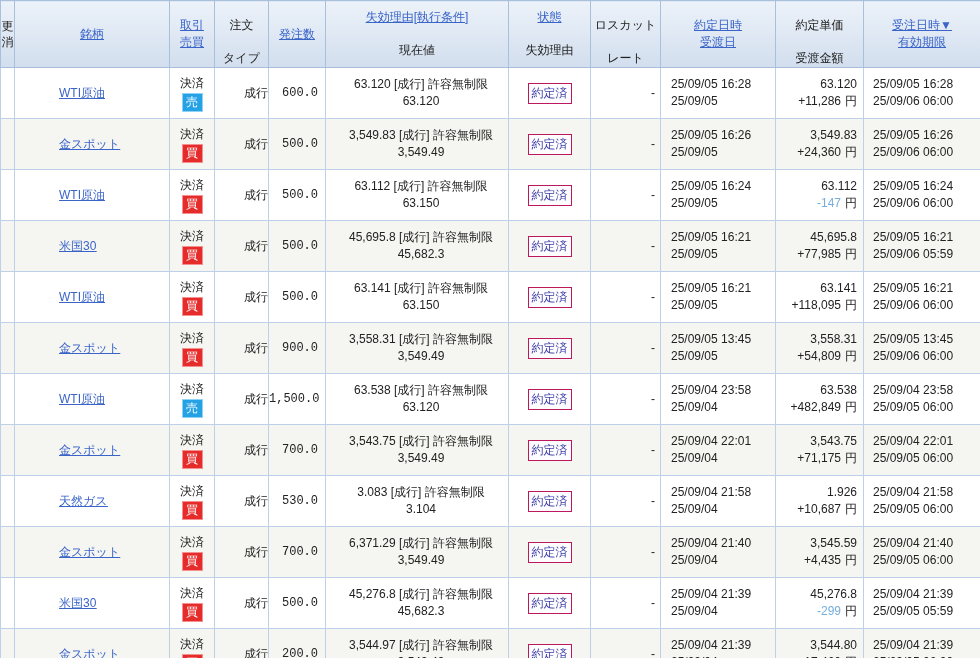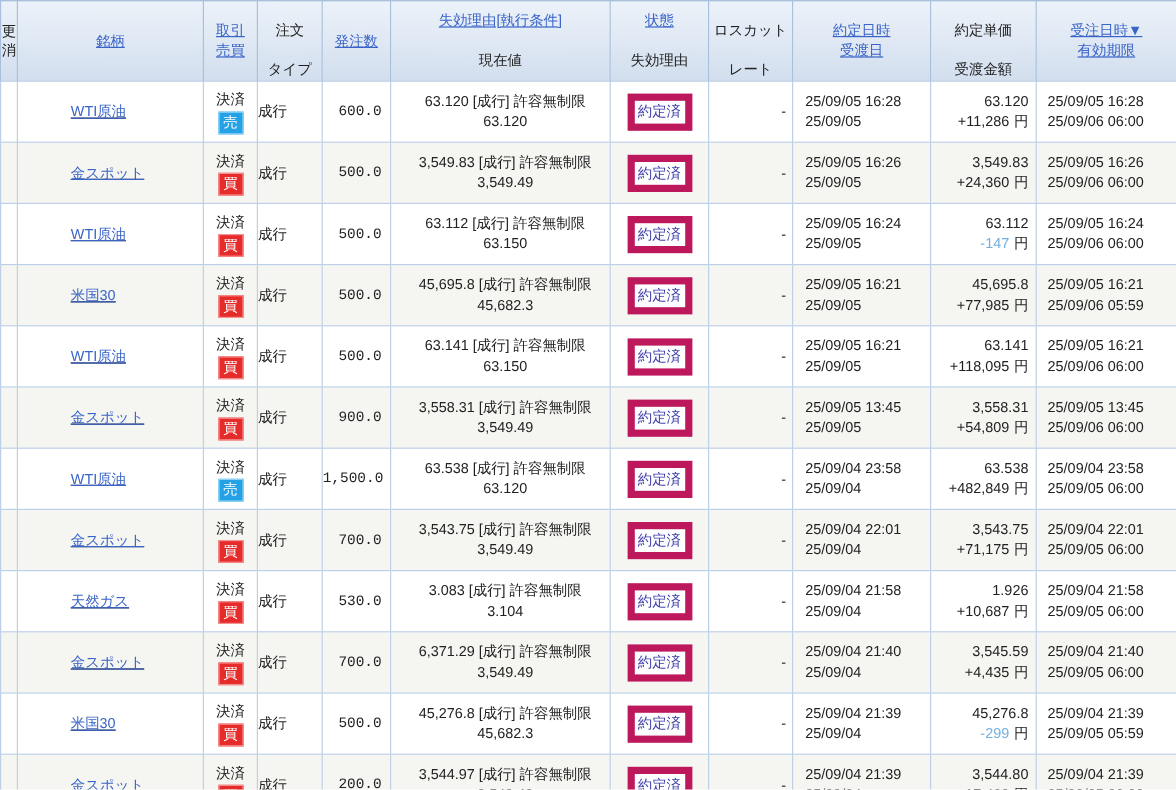--- a/index.html
+++ b/index.html
@@ -20,37 +20,37 @@
   }
   tbody td{height:50px;}
   tbody tr:nth-child(even){background:#f5f5f2;}
   .hlink{color:var(--link,#3a64c8);text-decoration:underline;cursor:pointer;display:inline-block;}
   .hplain{color:#222;display:inline-block;margin-top:16px;}
   .hline{display:block;}
   a.lnk{color:var(--link,#3a64c8);text-decoration:underline;cursor:pointer;}
   .c-action{text-align:center;color:#222;line-height:16px;}
   .c-symbol{text-align:left;padding-left:44px;text-decoration:underline;}
   .c-trade{text-align:center;line-height:16px;}
-  .c-otype{text-align:left;}
+  .c-otype{text-align:right;}
   .c-qty{text-align:right;padding-right:7px;font-family:Liberation Mono, monospace;}
   .c-price{text-align:center;padding-left:8px;line-height:17px;}
   .c-status{text-align:center;}
   .c-loss{text-align:right;padding-right:5px;}
   .c-execdt{text-align:left;padding-left:10px;line-height:17px;}
   .c-amt{text-align:right;padding-right:6px;line-height:17px;}
   .c-orderdt{text-align:left;padding-left:9px;line-height:17px;}
   .side{
     display:inline-block;min-width:17px;height:17px;line-height:17px;
     color:#fff;text-align:center;margin-top:2px;padding:0 1px;
   }
   .side.sell{background:var(--sell,#25a2e5);border:1px solid #8fd2f5;}
   .side.buy{background:var(--buy,#e62b2b);border:1px solid #f59090;}
   .status{
     display:inline-block;padding:1px 3px;
-    border:6px solid #be185d;color:var(--status,#3d3da8);background:#fdfdff;
+    border:1px solid #be185d;color:var(--status,#3d3da8);background:#fdfdff;
   }
   .amt.neg{color:var(--neg,#74aede);}
   .unit{margin-left:4px;}
   .clip{white-space:nowrap;}
 </style>
 </head>
 <body>
 
 <table>
   <colgroup>

